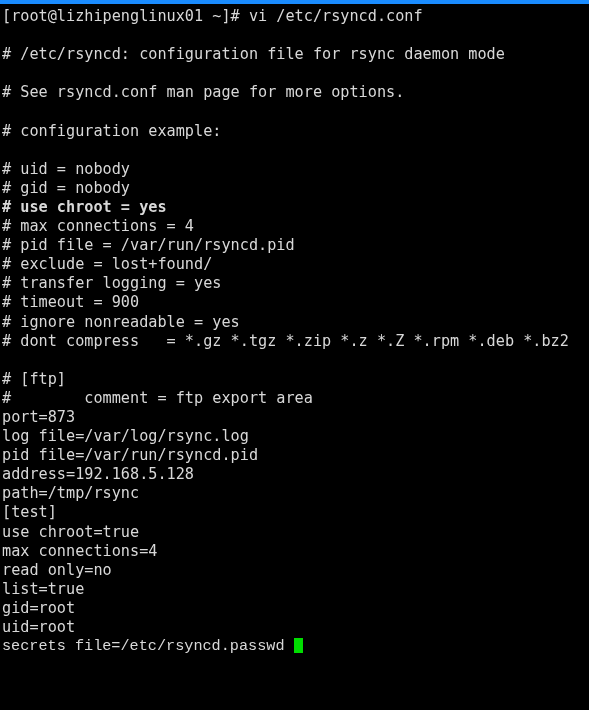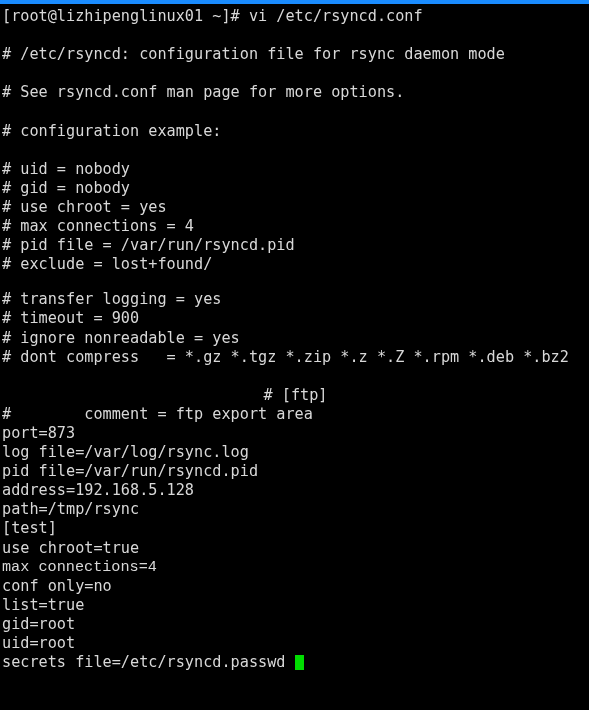--- a/index.html
+++ b/index.html
@@ -71,39 +71,39 @@
     <span class="term-line" style="color: rgb(216, 216, 216);">[root@lizhipenglinux01 ~]# vi /etc/rsyncd.conf</span>
     <span class="term-line blank"></span>
     <span class="term-line" style="color: rgb(216, 216, 216);"># /etc/rsyncd: configuration file for rsync daemon mode</span>
     <span class="term-line blank"></span>
     <span class="term-line" style="color: rgb(216, 216, 216);"># See rsyncd.conf man page for more options.</span>
     <span class="term-line blank"></span>
     <span class="term-line" style="color: rgb(216, 216, 216);"># configuration example:</span>
     <span class="term-line blank"></span>
     <span class="term-line" style="color: rgb(216, 216, 216);"># uid = nobody</span>
     <span class="term-line" style="color: rgb(216, 216, 216);"># gid = nobody</span>
-    <span class="term-line" style="color: rgb(216, 216, 216);"># use chroot = yes</span>
+    <span class="term-line" style="color: rgb(216, 216, 216); font-weight: bold;"># use chroot = yes</span>
     <span class="term-line" style="color: rgb(216, 216, 216);"># max connections = 4</span>
     <span class="term-line" style="color: rgb(216, 216, 216);"># pid file = /var/run/rsyncd.pid</span>
     <span class="term-line" style="color: rgb(216, 216, 216);"># exclude = lost+found/</span>
-    <span class="term-line" style="color: rgb(216, 216, 216); margin-top: 16px;"># transfer logging = yes</span>
+    <span class="term-line" style="color: rgb(216, 216, 216);"># transfer logging = yes</span>
     <span class="term-line" style="color: rgb(216, 216, 216);"># timeout = 900</span>
     <span class="term-line" style="color: rgb(216, 216, 216);"># ignore nonreadable = yes</span>
     <span class="term-line" style="color: rgb(216, 216, 216);"># dont compress   = *.gz *.tgz *.zip *.z *.Z *.rpm *.deb *.bz2</span>
     <span class="term-line blank"></span>
-    <span class="term-line" style="color: rgb(216, 216, 216); text-align: center;"># [ftp]</span>
+    <span class="term-line" style="color: rgb(216, 216, 216);"># [ftp]</span>
     <span class="term-line" style="color: rgb(216, 216, 216);">#        comment = ftp export area</span>
     <span class="term-line" style="color: rgb(216, 216, 216);">port=873</span>
     <span class="term-line" style="color: rgb(216, 216, 216);">log file=/var/log/rsync.log</span>
     <span class="term-line" style="color: rgb(216, 216, 216);">pid file=/var/run/rsyncd.pid</span>
     <span class="term-line" style="color: rgb(216, 216, 216);">address=192.168.5.128</span>
     <span class="term-line" style="color: rgb(216, 216, 216);">path=/tmp/rsync</span>
     <span class="term-line" style="color: rgb(216, 216, 216);">[test]</span>
     <span class="term-line" style="color: rgb(216, 216, 216);">use chroot=true</span>
-    <span class="term-line" style="color: rgb(216, 216, 216); font-family: Liberation Mono, monospace;">max connections=4</span>
-    <span class="term-line" style="color: rgb(216, 216, 216);">conf only=no</span>
+    <span class="term-line" style="color: rgb(216, 216, 216);">max connections=4</span>
+    <span class="term-line" style="color: rgb(216, 216, 216);">read only=no</span>
     <span class="term-line" style="color: rgb(216, 216, 216);">list=true</span>
     <span class="term-line" style="color: rgb(216, 216, 216);">gid=root</span>
     <span class="term-line" style="color: rgb(216, 216, 216);">uid=root</span>
-    <span class="term-line" style="color: rgb(216, 216, 216);"><span>secrets file=/etc/rsyncd.passwd</span><span> </span><span class="cursor-block" style="background: rgb(0, 221, 0);"></span></span>
+    <span class="term-line" style="color: rgb(216, 216, 216); font-family: Liberation Mono, monospace;"><span>secrets file=/etc/rsyncd.passwd</span><span> </span><span class="cursor-block" style="background: rgb(0, 221, 0);"></span></span>
   </div>
 
 </div>
 
 </body></html>

